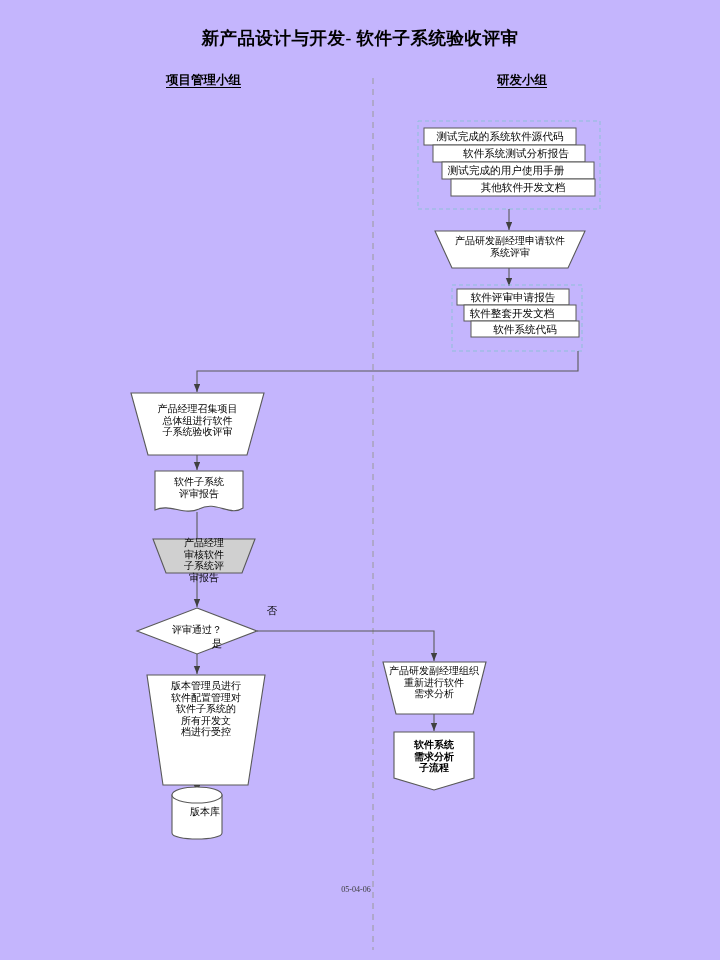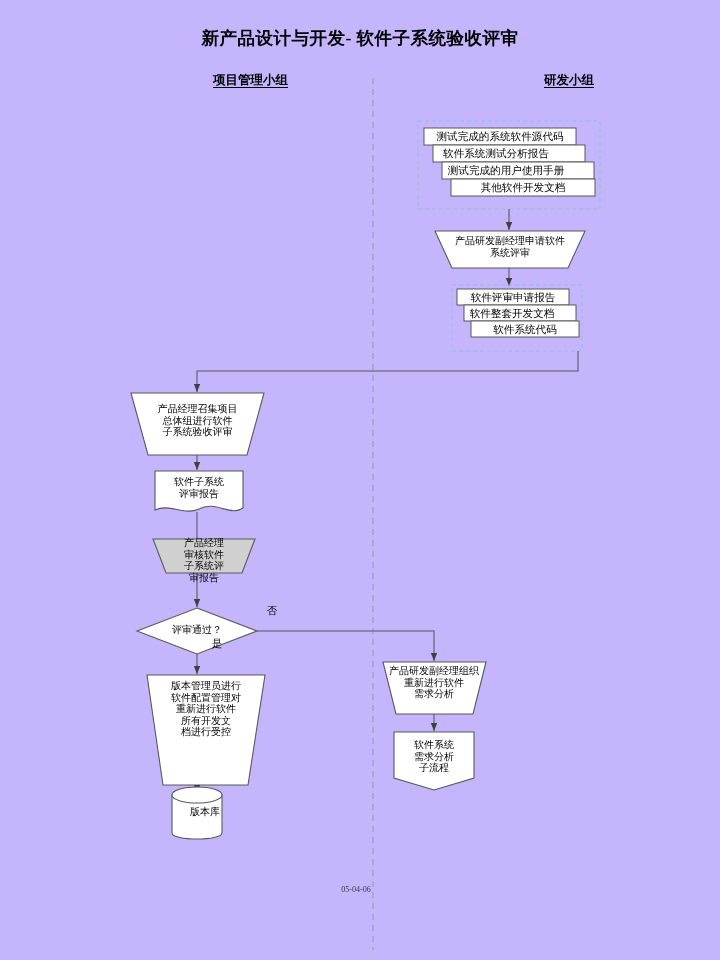--- a/index.html
+++ b/index.html
@@ -42,21 +42,20 @@
     font-size: 17.5px;
     font-weight: bold;
     letter-spacing: 0.5px;
   }
   .lane-head {
     position: absolute;
     font-size: 12.5px;
     font-weight: bold;
     text-decoration: underline;
     text-underline-offset: 3px;
-    margin-left: 47px;
   }
   #lane-left-head  { left: 166px; top: 72px; }
   #lane-right-head { left: 497px; top: 72px; }
   .docbox-text {
     font-size: 10.6px;
   }
   .shape-text {
     font-size: 10px;
   }
   .branch-text {
@@ -137,21 +136,21 @@
     <ellipse cx="197" cy="795" rx="25" ry="8" fill="#ffffff" stroke="#595959" stroke-width="1.1"></ellipse>
 
     <polygon points="383,662 486,662 473,714 396,714" fill="#ffffff" stroke="#595959" stroke-width="1.1"></polygon>
 
     <line x1="434" y1="714" x2="434" y2="731" stroke="#595959" stroke-width="1.1" marker-end="url(#arrow)"></line>
 
     <polygon points="394,732 474,732 474,778 434,790 394,778" fill="#ffffff" stroke="#595959" stroke-width="1.1"></polygon>
   </svg>
 
   <div class="lbl docbox-text" style="left:424px; top:131px; width:152px;">测试完成的系统软件源代码</div>
-  <div class="lbl docbox-text" style="left:420px; top:148px; width:152px;">软件系统测试分析报告</div>
+  <div class="lbl docbox-text" style="left:440px; top:148px; width:152px;">软件系统测试分析报告</div>
   <div class="lbl docbox-text" style="left:442px; top:165px; width:128px;text-align:center;">测试完成的用户使用手册</div>
   <div class="lbl docbox-text" style="left:451px; top:182px; width:144px;">其他软件开发文档</div>
 
   <div class="lbl shape-text" style="left:430px; top:235px; width:160px;">产品研发副经理申请软件
 系统评审</div>
 
   <div class="lbl docbox-text" style="left:457px; top:292px; width:112px;">软件评审申请报告</div>
   <div class="lbl docbox-text" style="left:464px; top:308px; width:96px;">软件整套开发文档</div>
   <div class="lbl docbox-text" style="left:471px; top:324px; width:108px;font-family:Liberation Mono, monospace;">软件系统代码</div>
 
@@ -167,29 +166,29 @@
 子系统评
 审报告</div>
 
   <div class="lbl shape-text" style="left:152px; top:624px; width:90px;">评审通过？</div>
 
   <div class="lbl branch-text" style="left:252px; top:605px; width:40px;">否</div>
   <div class="lbl branch-text" style="left:197px; top:638px; width:40px;">是</div>
 
   <div class="lbl shape-text" style="left:151px; top:680px; width:110px;">版本管理员进行
 软件配置管理对
-重新进行软件
+软件子系统的
 所有开发文
 档进行受控</div>
 
   <div class="lbl shape-text" style="left:172px; top:806px; width:66px;">版本库</div>
 
   <div class="lbl shape-text" style="left:379px; top:665px; width:110px;">产品研发副经理组织
 重新进行软件
 需求分析</div>
 
-  <div class="lbl shape-text" style="left:394px; top:739px; width:80px;">软件系统
+  <div class="lbl shape-text" style="left:394px; top:739px; width:80px;font-weight:bold;">软件系统
 需求分析
 子流程</div>
 
   <div id="footer">05-04-06</div>
 
 </div>
 
 </body></html>

